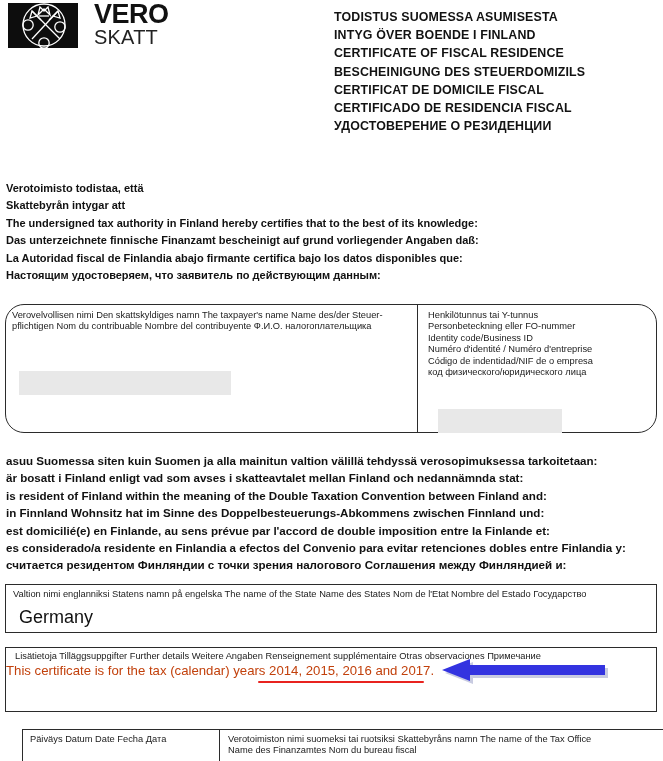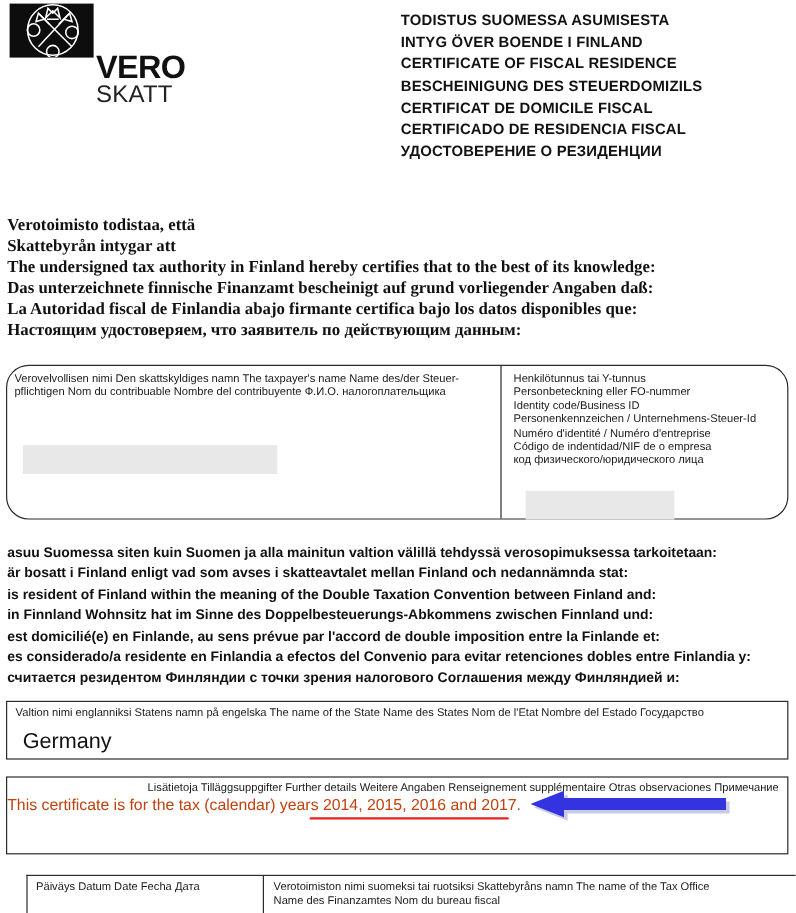--- a/index.html
+++ b/index.html
@@ -29,25 +29,24 @@
     left: 8px;
     top: 3px;
     width: 70px;
     height: 45px;
     background: #0d0d0d;
     overflow: hidden;
   }
   .logo-svg { display: block; }
   .logo-word {
     position: absolute;
-    left: 80px;
+    left: 94px;
     top: 1px;
     width: 90px;
     height: 50px;
-    margin-top: 42px;
   }
   .logo-vero {
     font-family: "Liberation Sans", sans-serif;
     font-weight: bold;
     font-size: 27px;
     letter-spacing: -0.5px;
     line-height: 26px;
     color: #111;
     display: block;
   }
@@ -79,23 +78,23 @@
   }
 
   
   .intro {
     position: absolute;
     left: 6px;
     top: 180px;
     width: 650px;
   }
   .intro div {
-    font-family: Liberation Serif, serif;
+    font-family: Liberation Sans, sans-serif;
     font-weight: bold;
-    font-size: 14px;
+    font-size: 11px;
     line-height: 17.4px;
     white-space: nowrap;
     color: #111;
   }
 
   
   .box {
     position: absolute;
     border: 1.2px solid #2b2b2b;
     box-sizing: border-box;
@@ -154,21 +153,21 @@
   .state-value {
     position: absolute;
     left: 13px;
     top: 22px;
     font-family: "Liberation Sans", sans-serif;
     font-size: 18px;
     color: #111;
   }
 
   
-  #table-details { left: 5px; top: 647px; width: 652px; height: 65px; padding: 3px 7px 0 9px; text-align: right; }
+  #table-details { left: 5px; top: 647px; width: 652px; height: 65px; padding: 3px 7px 0 9px; }
   .details-value {
     position: absolute;
     left: 0;
     top: 15px;
     font-family: "Liberation Sans", sans-serif;
     font-size: 13.2px;
     color: #c2410c;
     white-space: nowrap;
   }
 
@@ -252,21 +251,20 @@
     <div class="cell" id="cell-name">
       <span class="box-label label-line">Verovelvollisen nimi  Den skattskyldiges namn  The taxpayer's name Name des/der Steuer-</span>
       <span class="box-label label-line">pflichtigen  Nom du contribuable  Nombre del contribuyente  Ф.И.О. налогоплательщика</span>
       <div class="redaction" id="redaction-name"></div>
     </div>
 
     <div class="cell" id="cell-id">
       <span class="box-label label-line">Henkilötunnus tai Y-tunnus</span>
       <span class="box-label label-line">Personbeteckning eller FO-nummer</span>
       <span class="box-label label-line">Identity code/Business ID</span>
-      <span class="box-label label-line">Personenkennzeichen / Unternehmens-Steuer-Id</span>
       <span class="box-label label-line">Numéro d'identité / Numéro d'entreprise</span>
       <span class="box-label label-line">Código de indentidad/NIF de o empresa</span>
       <span class="box-label label-line">код физического/юридического лица</span>
       <div class="redaction" id="redaction-id"></div>
     </div>
   </div>
 
   <div class="residence">
     <div>asuu Suomessa siten kuin Suomen ja alla mainitun valtion välillä tehdyssä verosopimuksessa tarkoitetaan:</div>
     <div>är bosatt i Finland enligt vad som avses i skatteavtalet mellan Finland och nedannämnda stat:</div>

